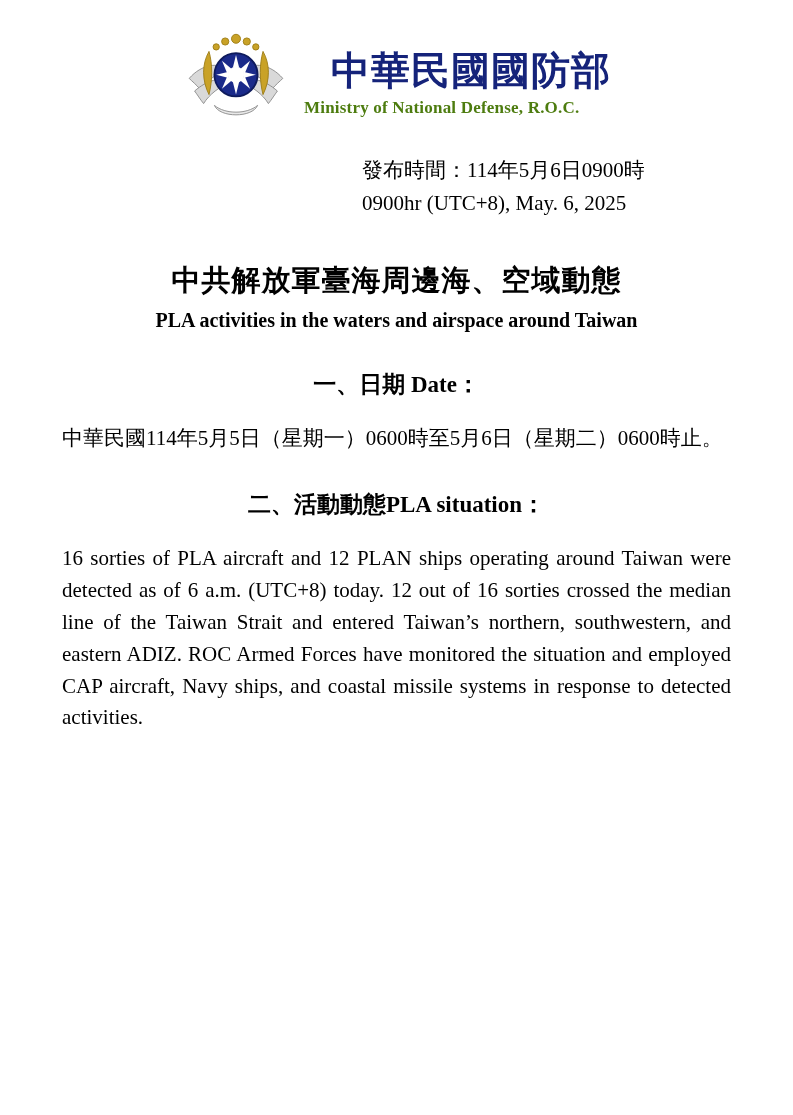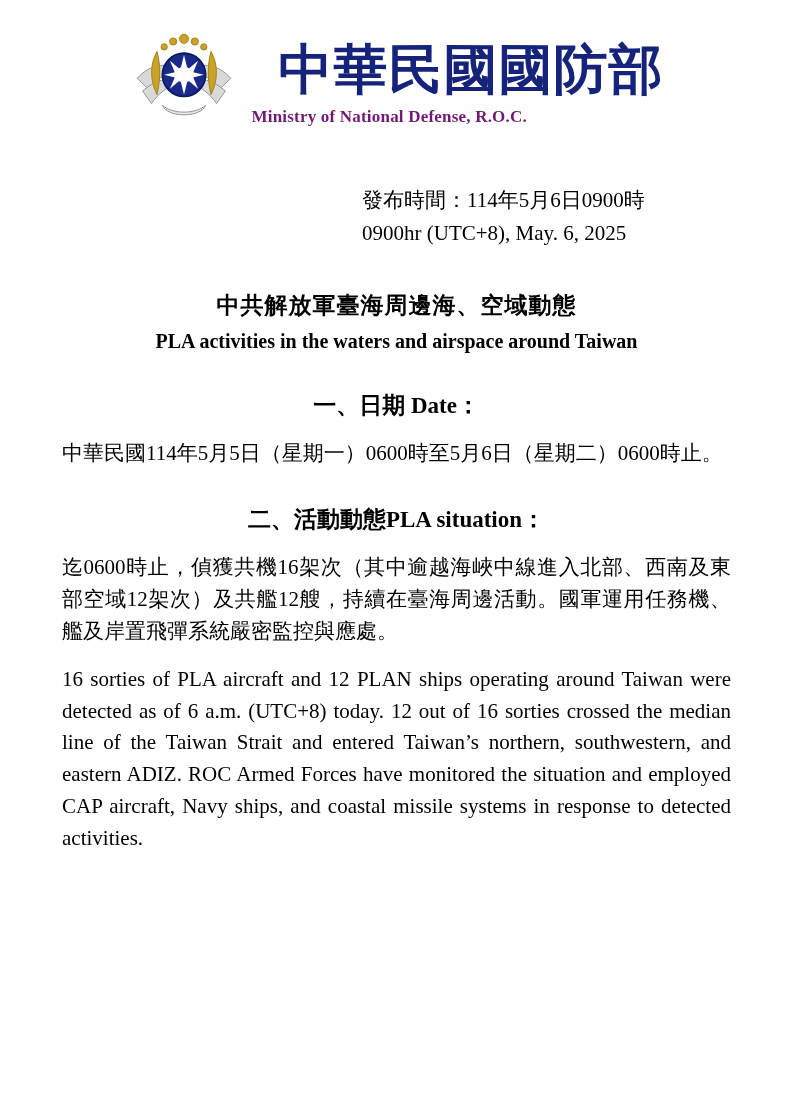--- a/index.html
+++ b/index.html
@@ -37,73 +37,73 @@
     flex: none;
   }
   .ministry-title {
     display: flex;
     flex-direction: column;
     justify-content: center;
     padding-top: 4px;
   }
   .ministry-title .cn {
     font-family: "Liberation Serif", "DejaVu Serif", serif;
-    font-size: 54px;
+    font-size: 39px;
     font-weight: bold;
     color: #15237a;
     letter-spacing: 1px;
     line-height: 1.1;
     margin-left: 27px;
   }
   .ministry-title .en {
     font-family: "Liberation Serif", "DejaVu Serif", serif;
     font-size: 17px;
     font-weight: bold;
-    color: #701a75;
+    color: #4d7c0f;
     margin-top: 6px;
     letter-spacing: 0.2px;
   }
 
   
   .release {
-    margin-top: 48px;
+    margin-top: 18px;
     text-align: left;
     padding-left: 300px;
     font-size: 21px;
     line-height: 1.55;
   }
   .release div { white-space: nowrap; }
 
   
   .doc-title {
     margin-top: 40px;
     text-align: center;
     font-weight: bold;
   }
   .doc-title .cn {
-    font-size: 23px;
+    font-size: 29px;
     letter-spacing: 1px;
     line-height: 1.5;
   }
   .doc-title .en {
     font-size: 20px;
     line-height: 1.5;
     margin-top: 2px;
   }
 
   
   .section-heading {
     margin-top: 34px;
     font-size: 23px;
     font-weight: bold;
     line-height: 1.4;
     text-align: center;
   }
   .para {
-    margin-top: 16px;
+    margin-top: 22px;
     font-size: 21px;
     line-height: 1.52;
     text-align: justify;
     text-justify: inter-character;
   }
   .para.en {
     text-align: justify;
   }
   .para.cn {
     text-align: justify;
@@ -168,17 +168,16 @@
     <div class="en">PLA activities in the waters and airspace around Taiwan</div>
   </div>
 
   <div>
     <div class="section-heading">一、日期 Date：</div>
     <div class="para cn">中華民國114年5月5日（星期一）0600時至5月6日（星期二）0600時止。</div>
   </div>
 
   <div>
     <div class="section-heading">二、活動動態PLA situation：</div>
-    <div class="para cn">迄0600時止，偵獲共機16架次（其中逾越海峽中線進入北部、西南及東部空域12架次）及共艦12艘，持續在臺海周邊活動。國軍運用任務機、艦及岸置飛彈系統嚴密監控與應處。</div>
     <div class="para en">16 sorties of PLA aircraft and 12 PLAN ships operating around Taiwan were detected as of 6 a.m. (UTC+8) today. 12 out of 16 sorties crossed the median line of the Taiwan Strait and entered Taiwan’s northern, southwestern, and eastern ADIZ. ROC Armed Forces have monitored the situation and employed CAP aircraft, Navy ships, and coastal missile systems in response to detected activities.</div>
   </div>
 
 </div>
 
 </body></html>

